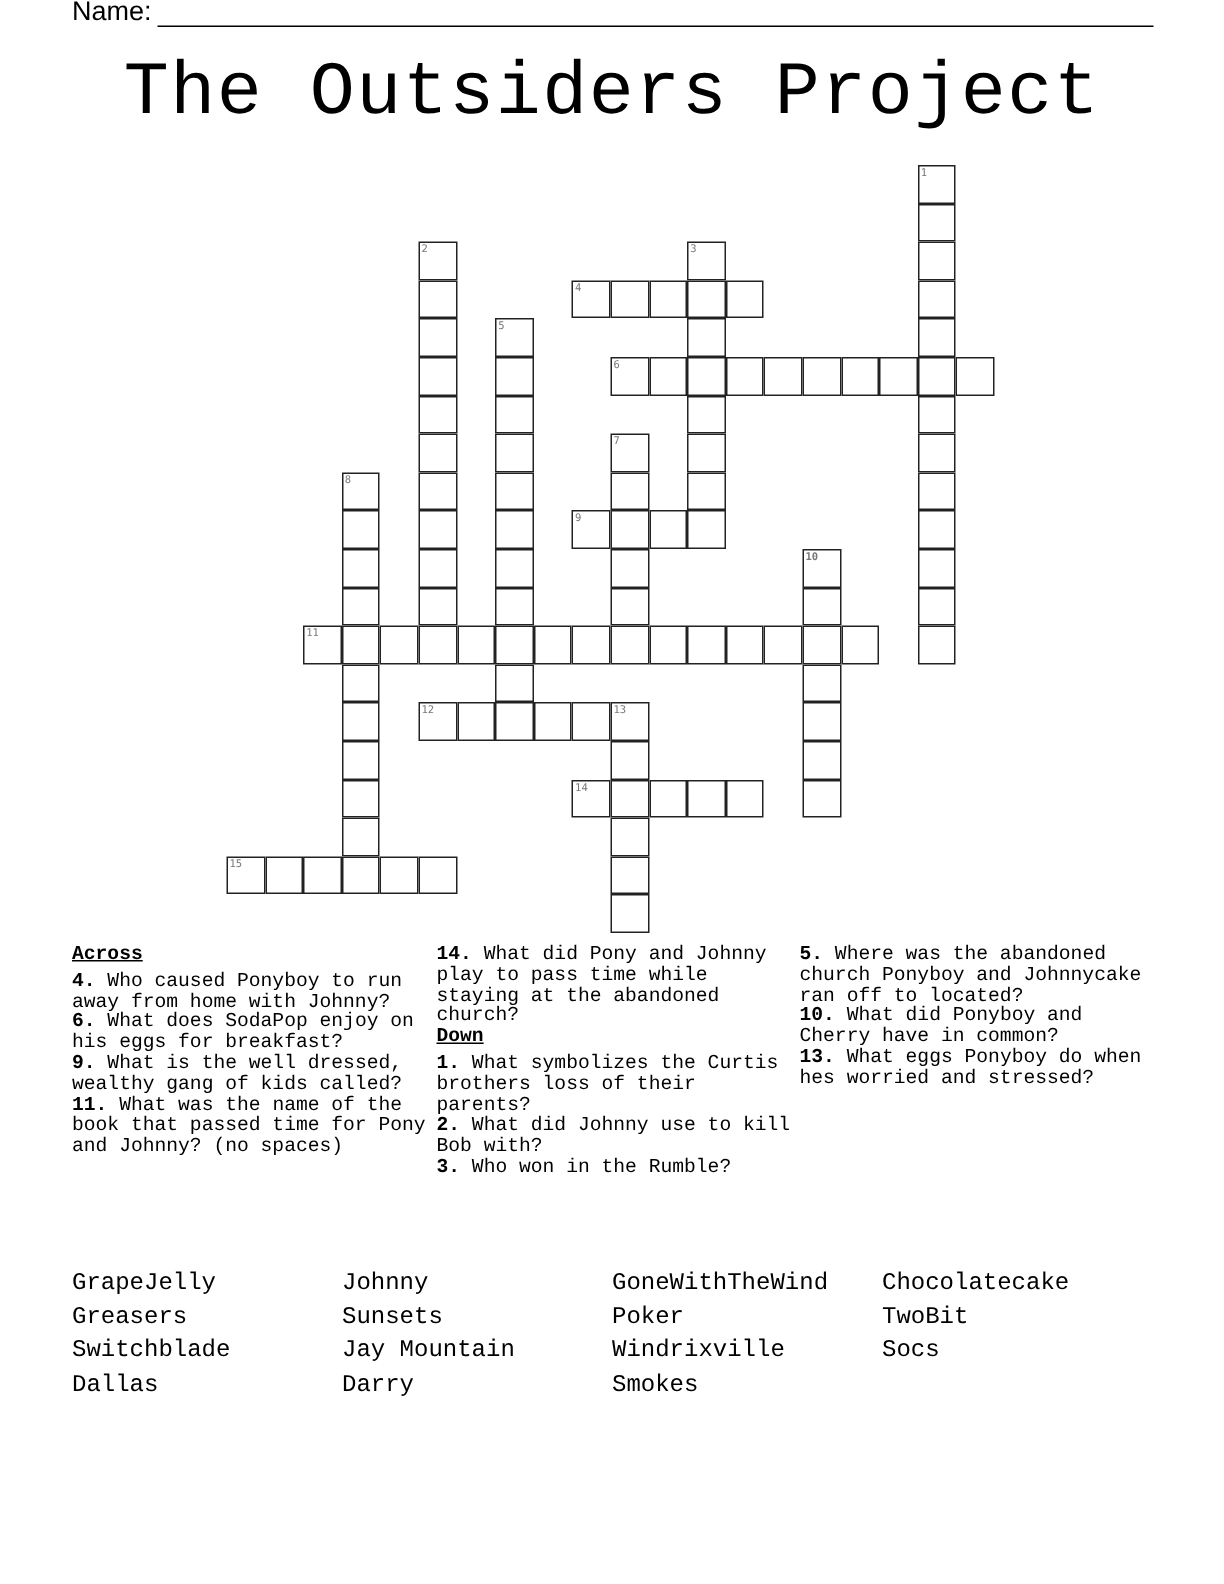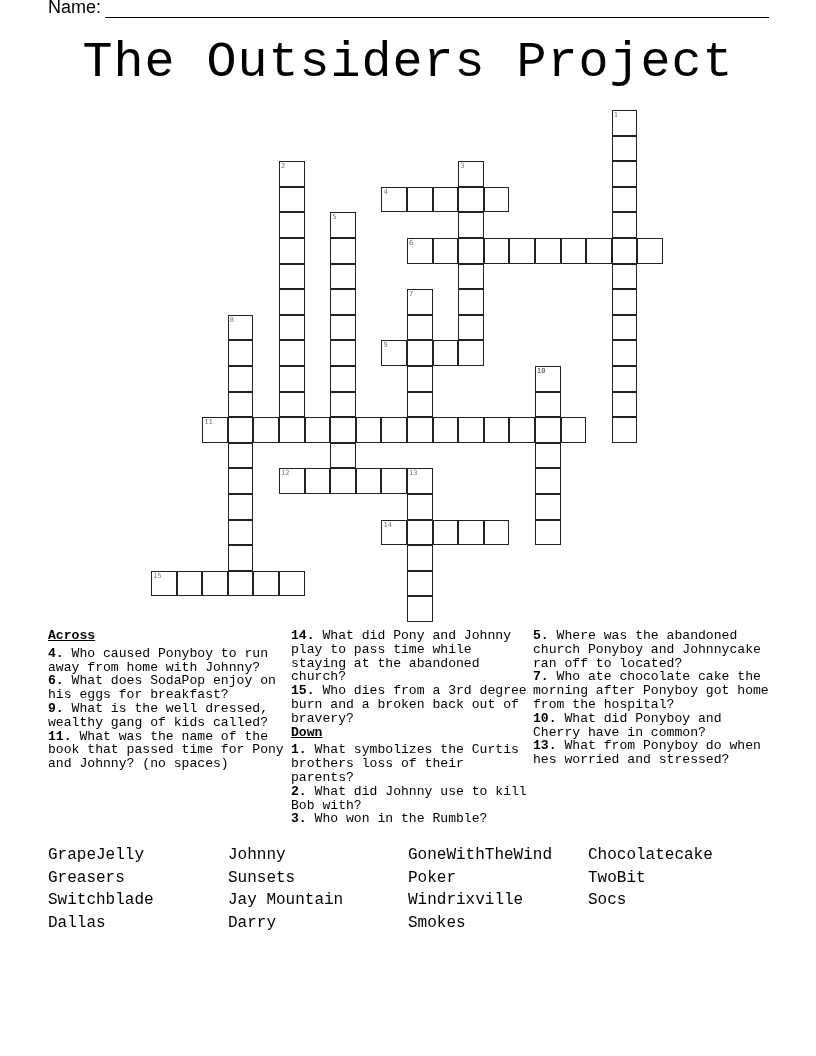--- a/index.html
+++ b/index.html
@@ -174,31 +174,29 @@
 <div class="clues">
   <div class="col" id="clue-col-1" style="left:48px;">
     <span class="clue-head">Across</span>
     <span class="clue"><b>4.</b><span> Who caused Ponyboy to run away from home with Johnny?</span></span>
     <span class="clue"><b>6.</b><span> What does SodaPop enjoy on his eggs for breakfast?</span></span>
     <span class="clue"><b>9.</b><span> What is the well dressed, wealthy gang of kids called?</span></span>
     <span class="clue"><b>11.</b><span> What was the name of the book that passed time for Pony and Johnny? (no spaces)</span></span>
   </div>
   <div class="col" style="left:291px; width:240px;">
     <span class="clue"><b>14.</b><span> What did Pony and Johnny play to pass time while staying at the abandoned church?</span></span>
-    <span class="clue"><b>15.</b><span> Who dies from a 3rd degree burn and a broken back out of bravery?</span></span>
     <span class="clue-head" style="margin-bottom:4px;">Down</span>
     <span class="clue"><b>1.</b><span> What symbolizes the Curtis brothers loss of their parents?</span></span>
     <span class="clue"><b>2.</b><span> What did Johnny use to kill Bob with?</span></span>
     <span class="clue"><b>3.</b><span> Who won in the Rumble?</span></span>
   </div>
   <div class="col" style="left:533px; width:240px;">
     <span class="clue"><b>5.</b><span> Where was the abandoned church Ponyboy and Johnnycake ran off to located?</span></span>
-    <span class="clue"><b>7.</b><span> Who ate chocolate cake the morning after Ponyboy got home from the hospital?</span></span>
     <span class="clue"><b>10.</b><span> What did Ponyboy and Cherry have in common?</span></span>
-    <span class="clue"><b>13.</b><span> What from Ponyboy do when hes worried and stressed?</span></span>
+    <span class="clue"><b>13.</b><span> What eggs Ponyboy do when hes worried and stressed?</span></span>
   </div>
 </div>
 
 <div class="wordbank">
   <div class="wb-grid" id="wb-grid">
       <span>GrapeJelly</span>
       <span>Johnny</span>
       <span>GoneWithTheWind</span>
       <span>Chocolatecake</span>
       <span>Greasers</span>

